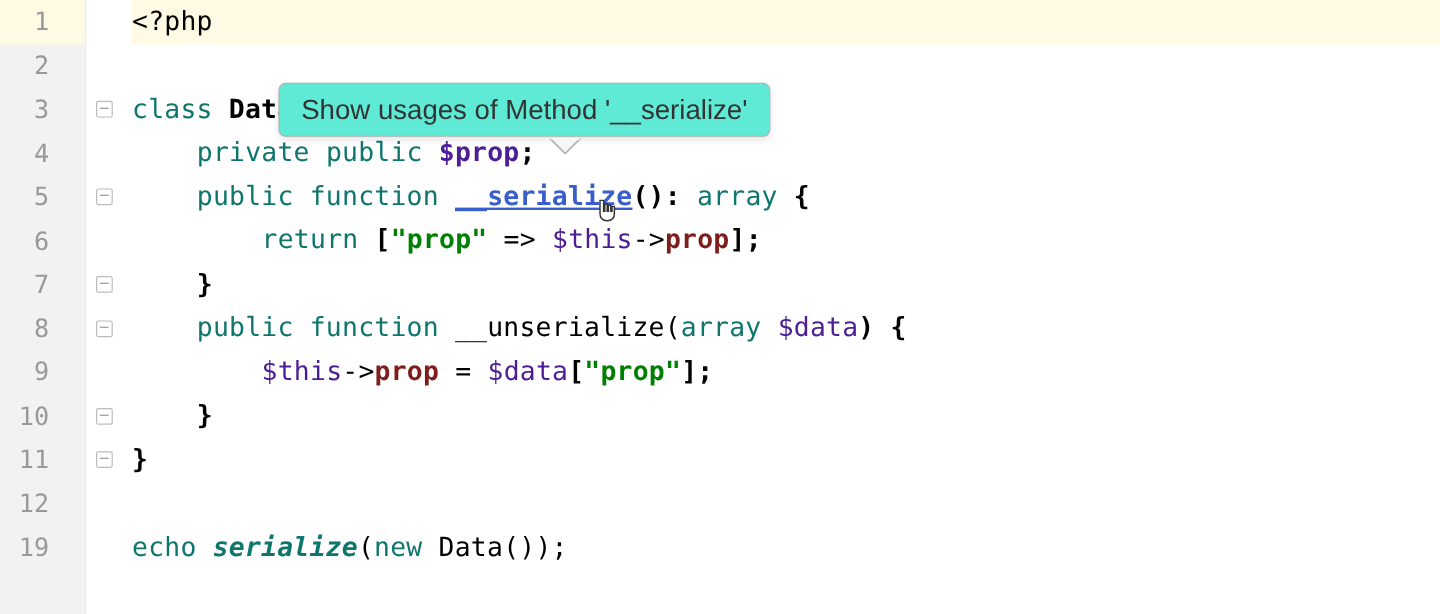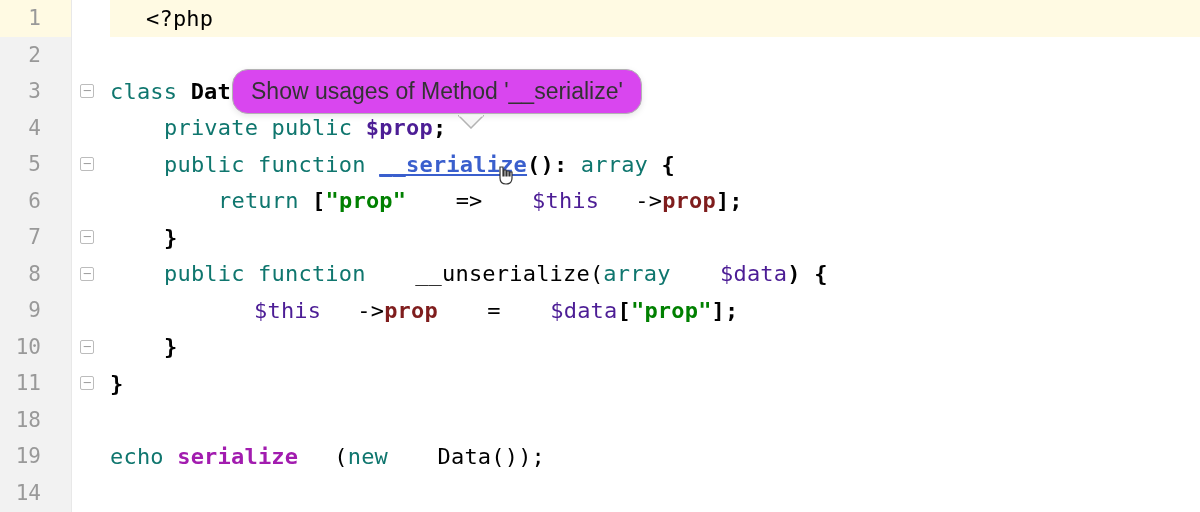--- a/index.html
+++ b/index.html
@@ -80,31 +80,31 @@
       align-items: center;
       white-space: pre;
       font-weight: 600;
     }
     .code-line.highlighted {
       background: #fffae3;
     }
     .kw { color: #0f766e; font-weight: normal; }
     .var { color: #4c1d95; }
     .str { color: #008000; font-weight: bold; }
-    .fn-call { color: #a21caf; }
+    .fn-call { font-style: italic; color: #0f766e; }
     .magic { color: #7f1d1d; }
     .magic-link { color: #3a5fcd; text-decoration: underline; }
-    .thin { font-weight: 400; margin-left: 36px; }
+    .thin { font-weight: 400; }
     .tooltip {
       position: absolute;
       left: 232px;
       top: 69px;
-      background: #d946ef;
+      background: #5eead4;
       border: 1.5px solid #b3b3b3;
-      border-radius: 16px;
+      border-radius: 6px;
       padding: 8px 18px;
       font-family: -apple-system, "Segoe UI", Arial, sans-serif;
       font-size: 23px;
       color: #333;
       box-shadow: 0 2px 6px rgba(0,0,0,0.1);
       letter-spacing: 0;
       font-weight: 400;
     }
     .tooltip-callout {
       position: absolute;
@@ -137,23 +137,22 @@
     <div class="line-num">2</div>
     <div class="line-num">3</div>
     <div class="line-num">4</div>
     <div class="line-num">5</div>
     <div class="line-num">6</div>
     <div class="line-num">7</div>
     <div class="line-num">8</div>
     <div class="line-num">9</div>
     <div class="line-num">10</div>
     <div class="line-num">11</div>
-    <div class="line-num">18</div>
+    <div class="line-num">12</div>
     <div class="line-num">19</div>
-    <div class="line-num">14</div>
   </div>
 
   <div class="fold-col">
     <div class="fold-cell"></div>
     <div class="fold-cell"></div>
     <div class="fold-cell">
         <div class="fold-marker"></div>
       </div>
     <div class="fold-cell"></div>
     <div class="fold-cell">

